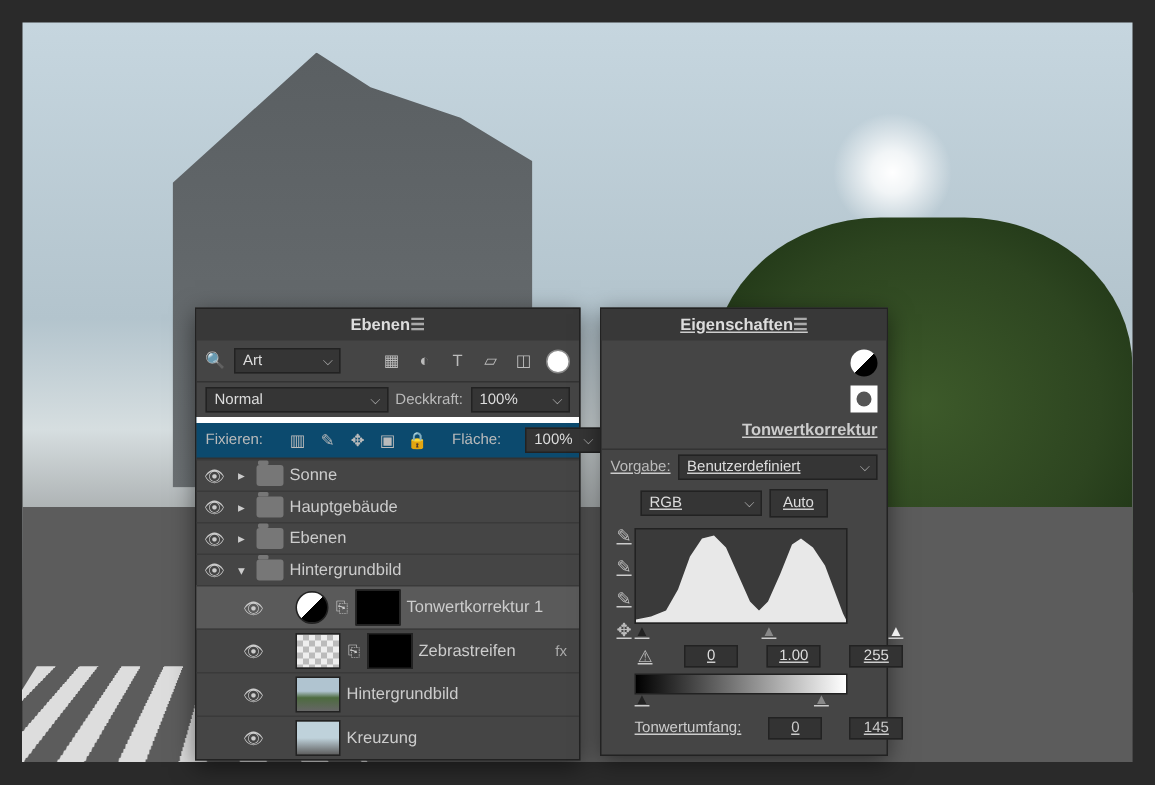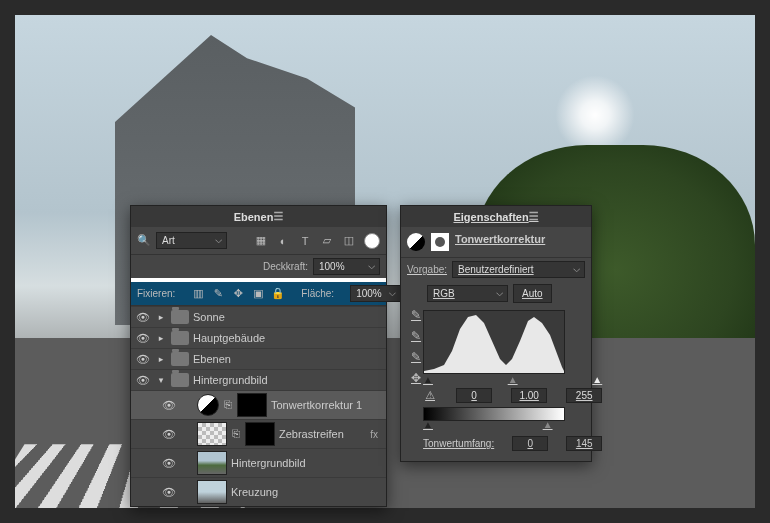--- a/index.html
+++ b/index.html
@@ -225,23 +225,24 @@
   .thumb.img1 { background: linear-gradient(#b0c4d0 40%,#4d6b3f 60%,#666 100%); }
   .thumb.img2 { background: linear-gradient(#bfd2db 50%,#5e5e5e 100%); }
   .link-ico { width:10px; text-align:center; color:#ccc; font-size:10px;}
   .indent1 { padding-left: 30px; }
   .badge { margin-left:auto; font-size:10px; color:#aaa; padding-right:4px;}
 
   .panel-menu { color:#aaa; font-size:11px; }
 
   
   .prop-head {
-    display:flex; align-items:flex-start; gap:6px;
+    display:flex; align-items:flex-end; gap:6px;
     padding:6px;
     border-bottom:1px solid #333;
+    flex-direction:column;
   }
   .lev-ico {
     width:18px;height:18px;border-radius:50%;
     background:linear-gradient(135deg,#fff 0 50%,#000 50% 100%);
   }
   .mask-ico {
     width:18px;height:18px;background:#fff; position:relative;
   }
   .mask-ico::after{
     content:""; position:absolute; inset:4px; background:#555; border-radius:50%;
@@ -316,20 +317,23 @@
       <span class="ico">▦</span>
       <span class="ico">◐</span>
       <span class="ico">T</span>
       <span class="ico">▱</span>
       <span class="ico">◫</span>
       <span class="color-dot"></span>
     </div>
   </div>
 
   <div class="row">
+    <div class="dd blend">
+      <span>Normal</span>
+    </div>
     <span class="label" style="margin-left:auto">Deckkraft:</span>
     <div class="dd pct">
       <span>100%</span>
     </div>
   </div>
 
   <div class="row lockbar">
     <span class="label">Fixieren:</span>
     <div class="lock-icons">
       <span class="ico">▥</span>

